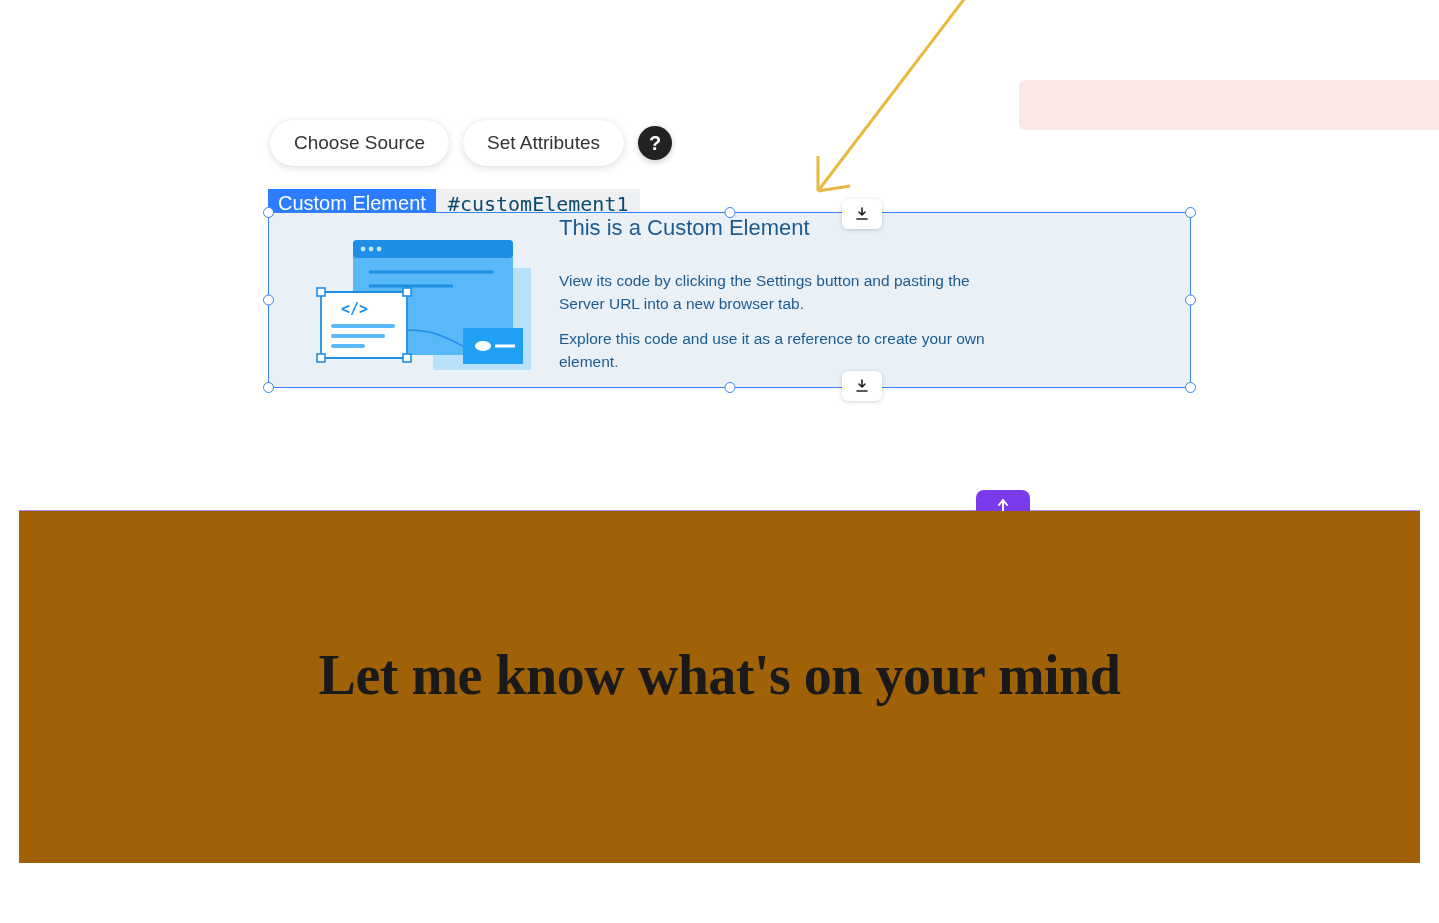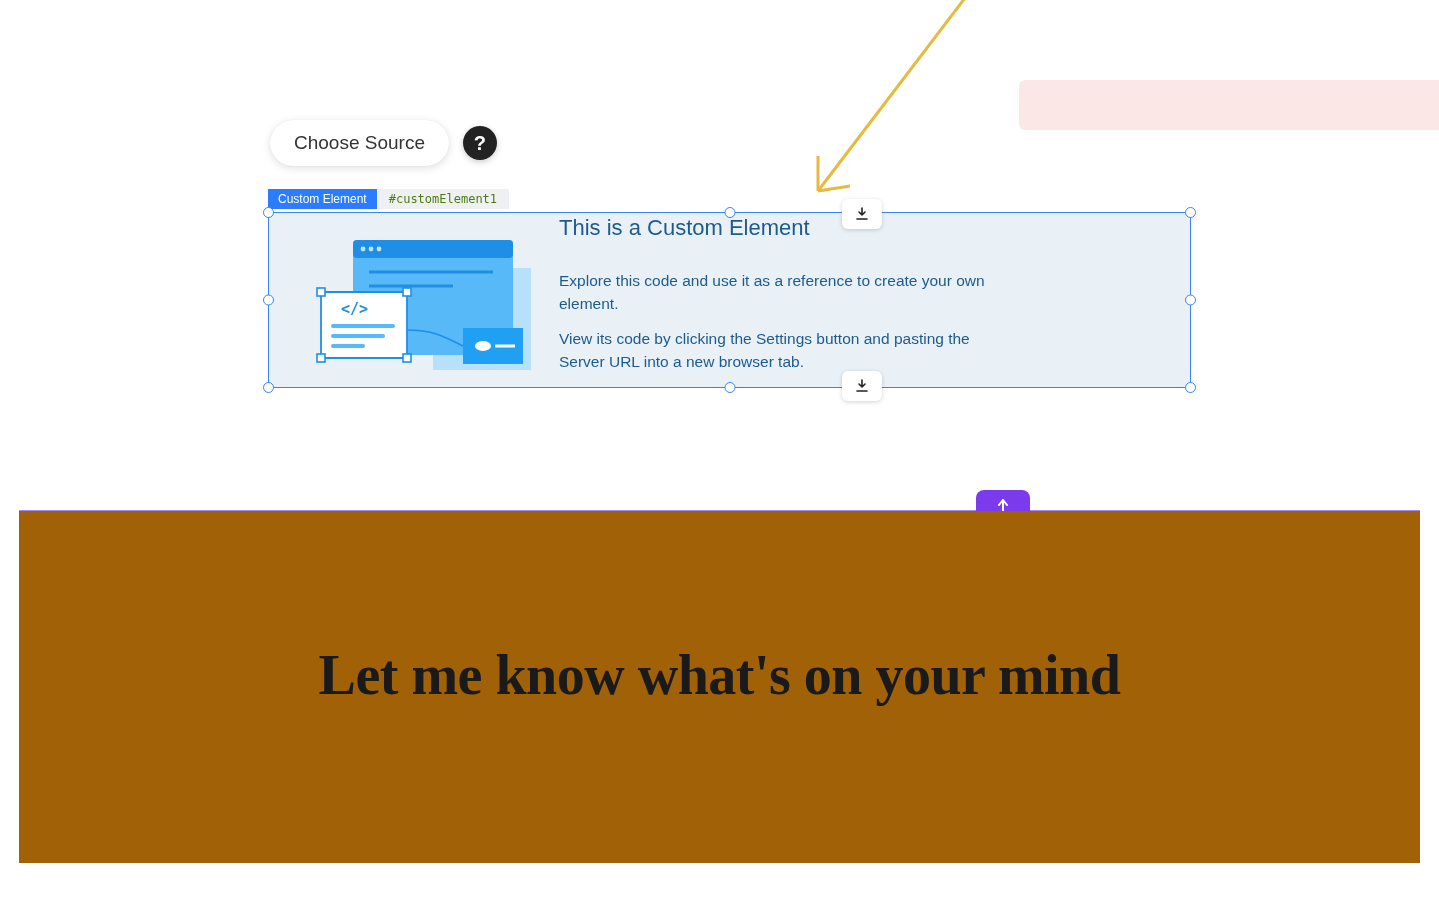--- a/index.html
+++ b/index.html
@@ -74,30 +74,30 @@
     cursor: pointer;
     box-shadow: 0 2px 6px rgba(0,0,0,0.2);
   }
 
   
   .label-row {
     position: absolute;
     top: 189px;
     left: 268px;
     display: flex;
-    font-size: 12px;
+    font-size: 20px;
   }
   .type-chip {
     background: #2b7cff;
     color: #fff;
     padding: 3px 10px;
   }
   .id-chip {
     background: #eef0f2;
-    color: #4d7c0f;
+    color: #0c4a6e;
     padding: 3px 12px;
     font-family: "SFMono-Regular", Consolas, monospace;
   }
 
   
   .selected-frame {
     position: absolute;
     top: 212px;
     left: 268px;
     width: 923px;
@@ -218,20 +218,21 @@
   <div class="pink-stripe"></div>
 
   <svg class="arrow-svg" viewBox="0 0 200 210">
     <path d="M165 2 L18 195" stroke="#e7b93e" stroke-width="3" fill="none"></path>
     <path d="M18 195 L18 160" stroke="#e7b93e" stroke-width="3" fill="none"></path>
     <path d="M18 195 L50 190" stroke="#e7b93e" stroke-width="3" fill="none"></path>
   </svg>
 
   <div class="toolbar">
     <button class="pill-btn">Choose Source</button>
+    <button class="pill-btn">Set Attributes</button>
     <div class="help-btn">
       <span>?</span>
     </div>
   </div>
 
   <div class="label-row">
     <div class="type-chip">Custom Element</div>
     <div class="id-chip">#customElement1</div>
   </div>
 
@@ -285,22 +286,22 @@
           <text x="48" y="84" font-size="15" fill="#1f8fe6" font-family="monospace" font-weight="bold">&lt;/&gt;</text>
           <line x1="40" y1="96" x2="100" y2="96" stroke="#57b9f8" stroke-width="4" stroke-linecap="round"></line>
           <line x1="40" y1="106" x2="90" y2="106" stroke="#57b9f8" stroke-width="4" stroke-linecap="round"></line>
           <line x1="40" y1="116" x2="70" y2="116" stroke="#57b9f8" stroke-width="4" stroke-linecap="round"></line>
 
           <path d="M114 100 C 140 100, 150 106, 170 116" stroke="#1f8fe6" stroke-width="1.6" fill="none"></path>
         </svg>
       </div>
       <div class="txt-col">
         <h3>This is a Custom Element</h3>
+        <p>View its code by clicking the Settings button and pasting the Server URL into a new browser tab.</p>
         <p>Explore this code and use it as a reference to create your own element.</p>
-        <p>View its code by clicking the Settings button and pasting the Server URL into a new browser tab.</p>
       </div>
     </div>
   </div>
 </div>
 
 <div class="divider"></div>
 <div class="resize-handle">
   <svg width="18" height="22" viewBox="0 0 18 22">
     <path d="M9 2 L5 7 M9 2 L13 7 M9 2 V20 M9 20 L5 15 M9 20 L13 15" stroke="#fff" stroke-width="2" fill="none" stroke-linecap="round" stroke-linejoin="round"></path>
   </svg>

